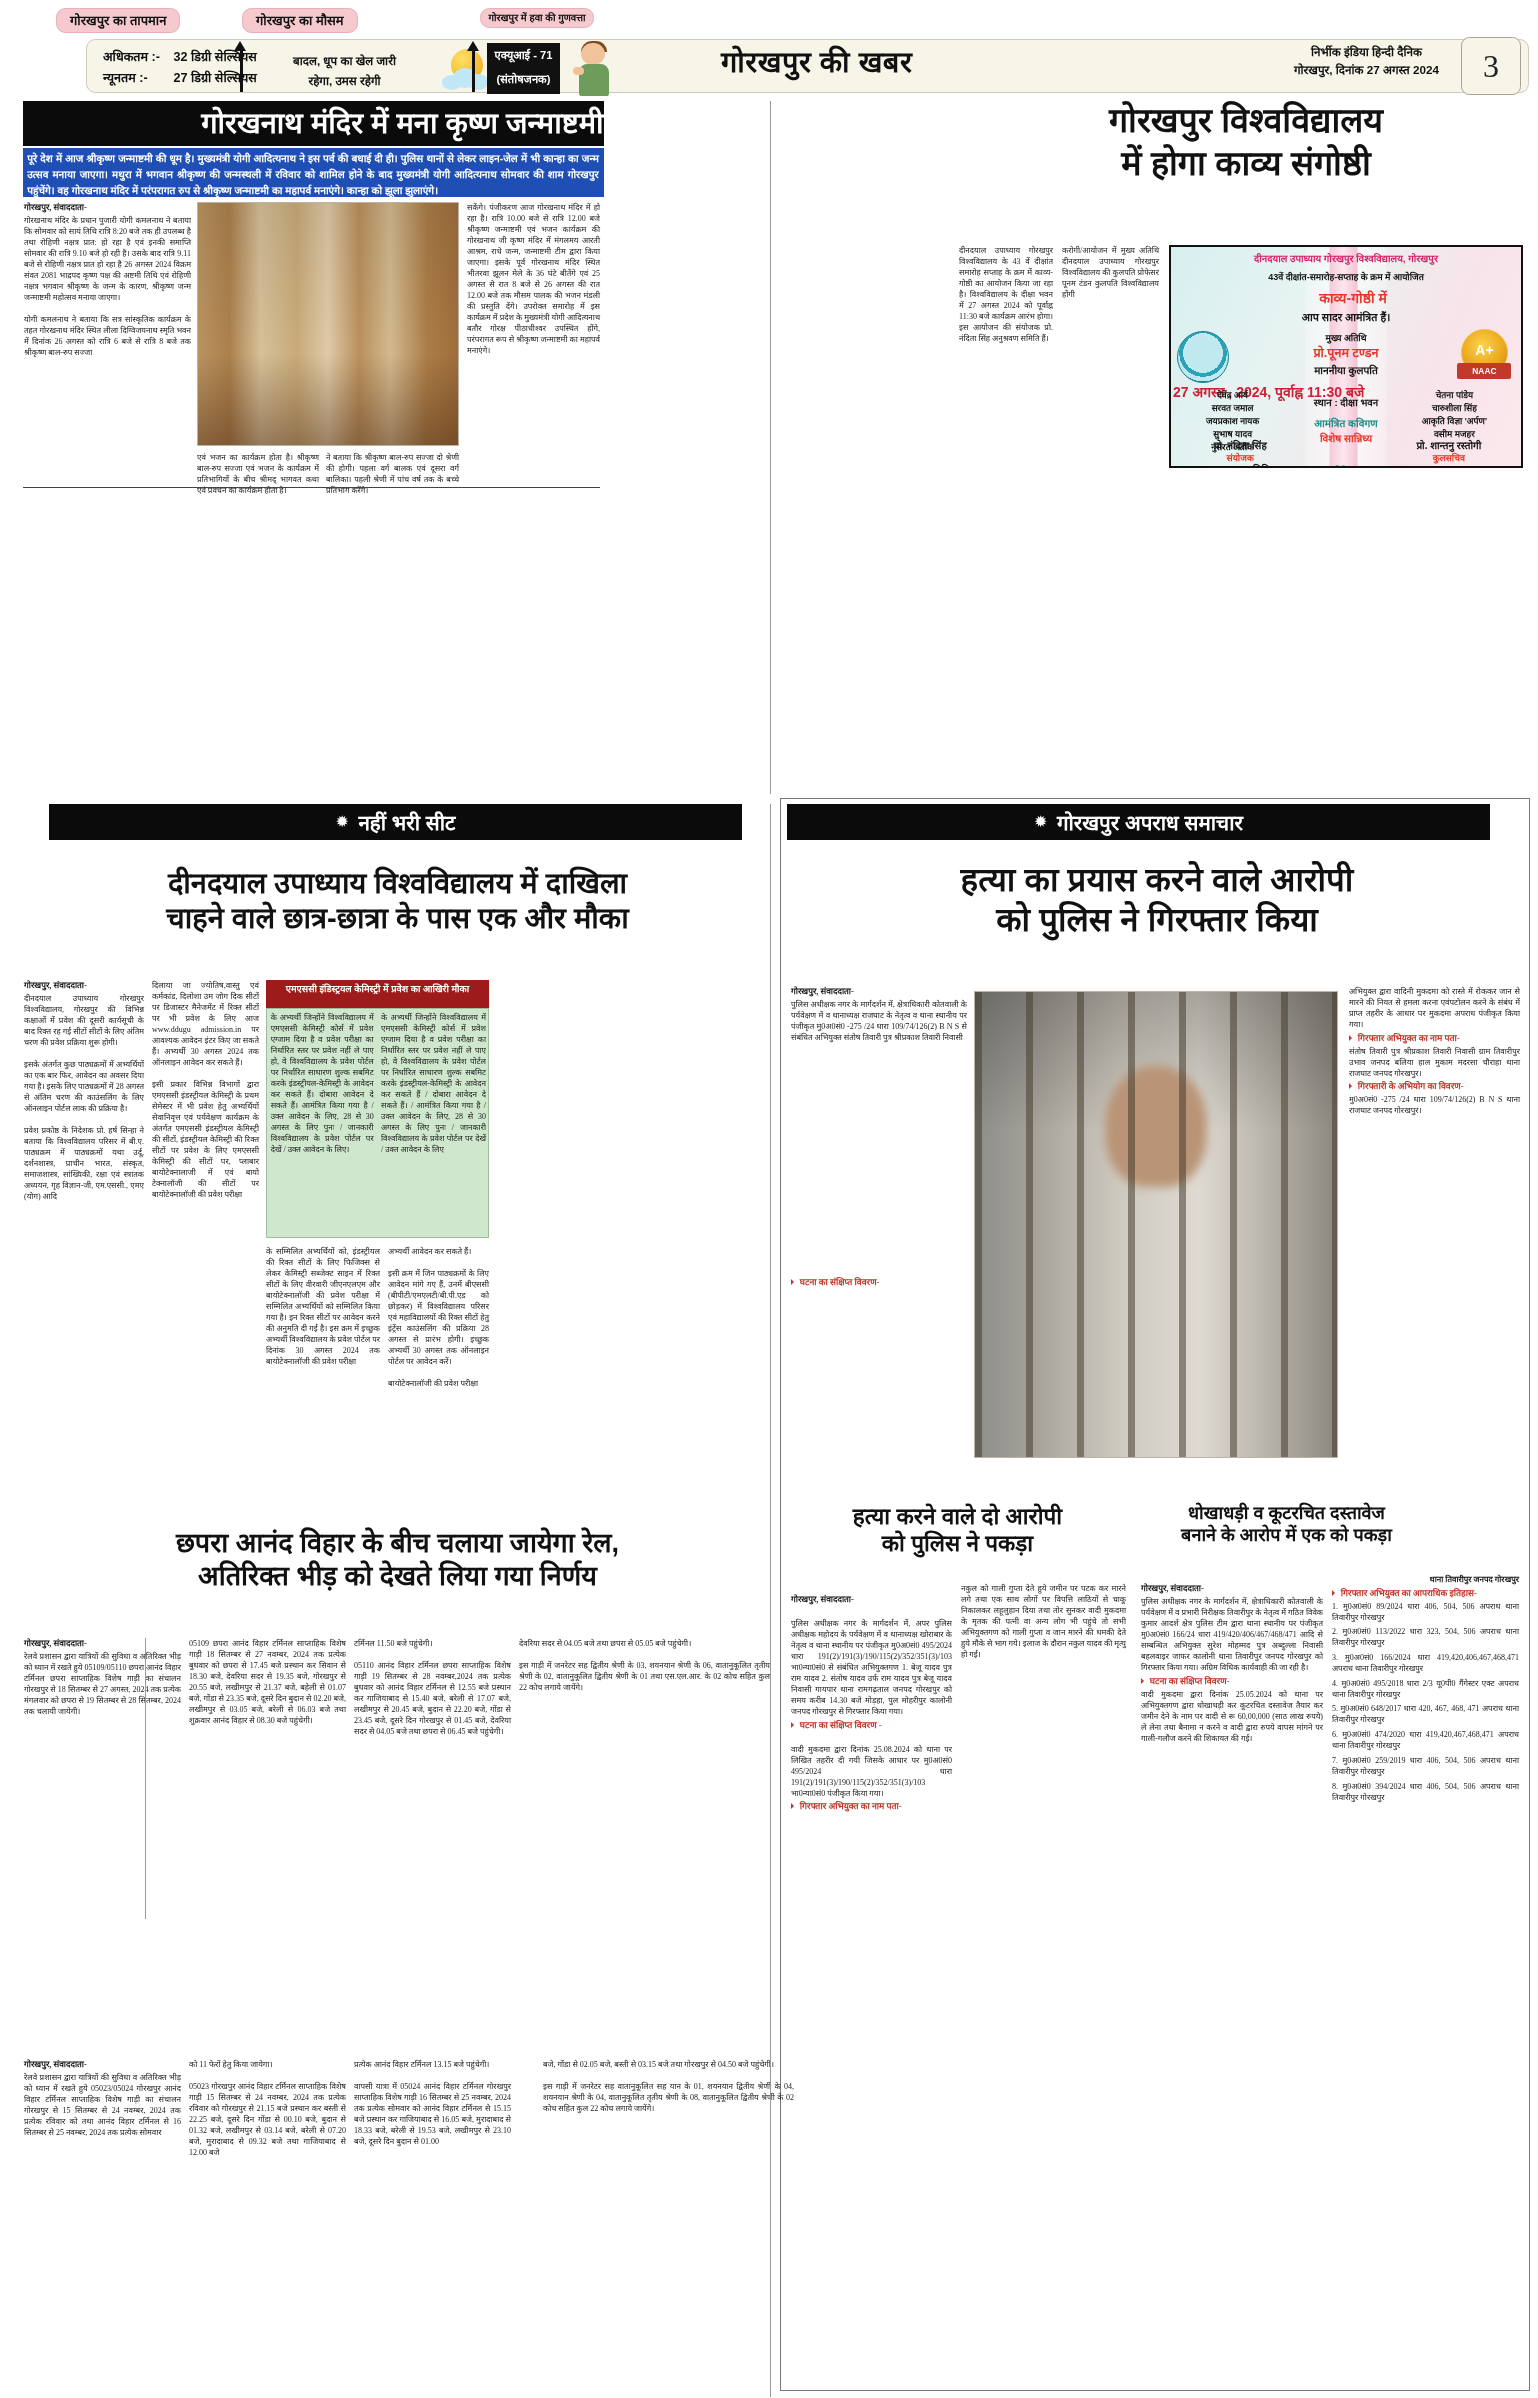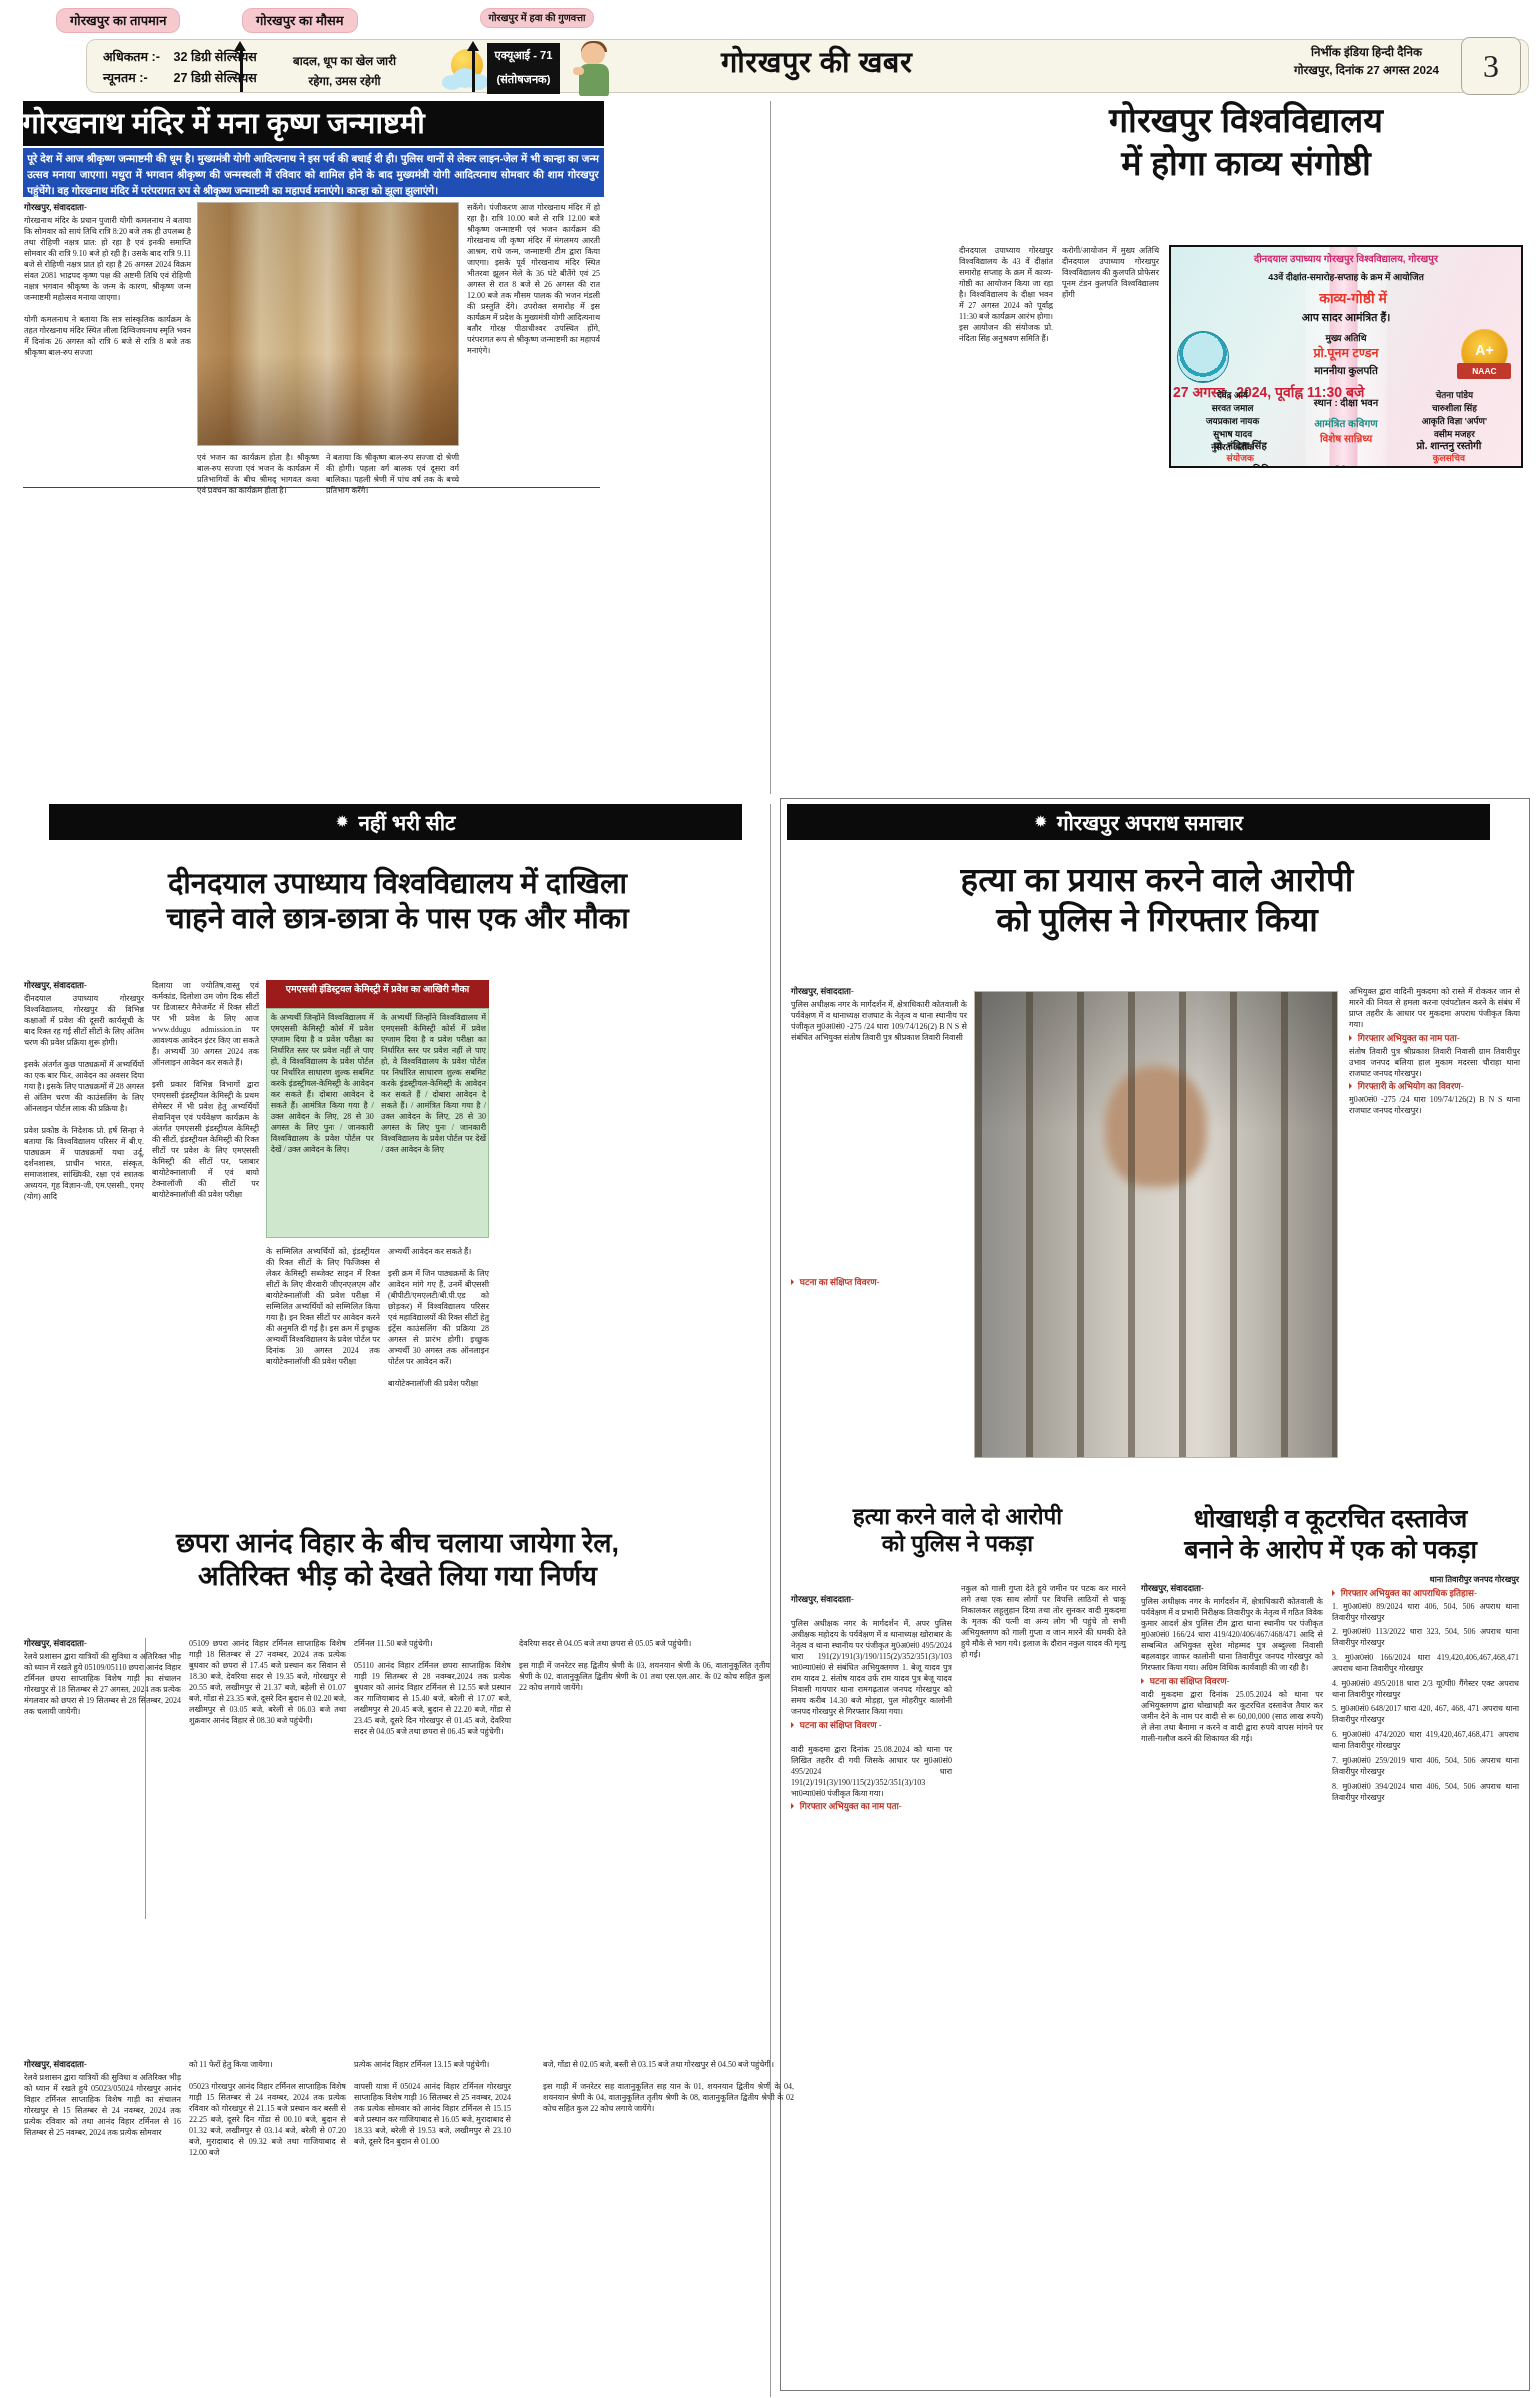--- a/index.html
+++ b/index.html
@@ -59,21 +59,21 @@
   }
   .pubinfo { position:absolute; right: 99px; top: 43px; text-align:center; font-size: 11.7px; font-weight:bold; color:#111; line-height:18px;}
   .pagenum {
     position:absolute; right: 17px; top: 37px; width: 60px; height: 58px; border:1.4px solid #a9a396;
     border-radius: 8.4px; background:#f7f4e8; font-size: 32px; text-align:center; line-height:56px; color:#222;
     font-family:"Liberation Serif", serif;
   }
 
   
   .blackband {
-    background:#0b0b0b; color:#fff; font-weight:bold; text-align:left;
+    background:#0b0b0b; color:#fff; font-weight:bold; text-align:right;
   }
   .h-left-band {
     position:absolute; left: 22.5px; top: 101px; width: 581px; height: 45px;
     font-size: 29px; line-height:45px; overflow:hidden;
   }
   .h-right-title {
     position:absolute; left: 965px; top: 99px; width: 562px;
     font-size: 34px; font-weight:bold; color:#111; text-align:center; line-height:43px;
   }
 
@@ -391,21 +391,21 @@
   </div>
 
   <div class="col" style="position:absolute; left:791px; top:1274px; width:176px; height:187px;">
     <span class="bullet-red"><i class="dia"></i><span>घटना का संक्षिप्त विवरण-</span></span>
   </div>
 
   <div class="subhead" style="left:789px; top:1503px; width:337px; font-size:22.5px;">
     <div>हत्या करने वाले दो आरोपी</div>
     <div>को पुलिस ने पकड़ा</div>
   </div>
-  <div class="subhead" style="left:1141px; top:1503px; width:379px; font-size:25px;">
+  <div class="subhead" style="left:1097px; top:1503px; width:379px; font-size:18px;">
     <div>धोखाधड़ी व कूटरचित दस्तावेज</div>
     <div>बनाने के आरोप में एक को पकड़ा</div>
   </div>
 
   <div class="col" style="position:absolute; left:791px; top:1583px; width:161px; height:778px; white-space:pre-line;">
     <span class="byline">गोरखपुर, संवाददाता-</span>
     <span>पुलिस अधीक्षक नगर के मार्गदर्शन में, अपर पुलिस अधीक्षक महोदय के पर्यवेक्षण में व थानाध्यक्ष खोराबार के नेतृत्व व थाना स्थानीय पर पंजीकृत मु0अ0सं0 495/2024 धारा 191(2)/191(3)/190/115(2)/352/351(3)/103 भा0न्या0सं0 से संबंधित अभियुक्तगण 1. बेजू यादव पुत्र राम यादव 2. संतोष यादव उर्फ राम यादव पुत्र बेजू यादव निवासी गायपार थाना रामगढ़ताल जनपद गोरखपुर को समय करीब 14.30 बजे मोड़हा, पुल मोहरीपुर कालोनी जनपद गोरखपुर से गिरफ्तार किया गया।</span>
     <span class="bullet-red"><i class="dia"></i><span>घटना का संक्षिप्त विवरण -</span></span>
     <span>वादी मुकदमा द्वारा दिनांक 25.08.2024 को थाना पर लिखित तहरीर दी गयी जिसके आधार पर मु0अ0सं0 495/2024 धारा 191(2)/191(3)/190/115(2)/352/351(3)/103 भा0न्या0सं0 पंजीकृत किया गया।</span>
     <span class="bullet-red"><i class="dia"></i><span>गिरफ्तार अभियुक्त का नाम पता-</span></span>

